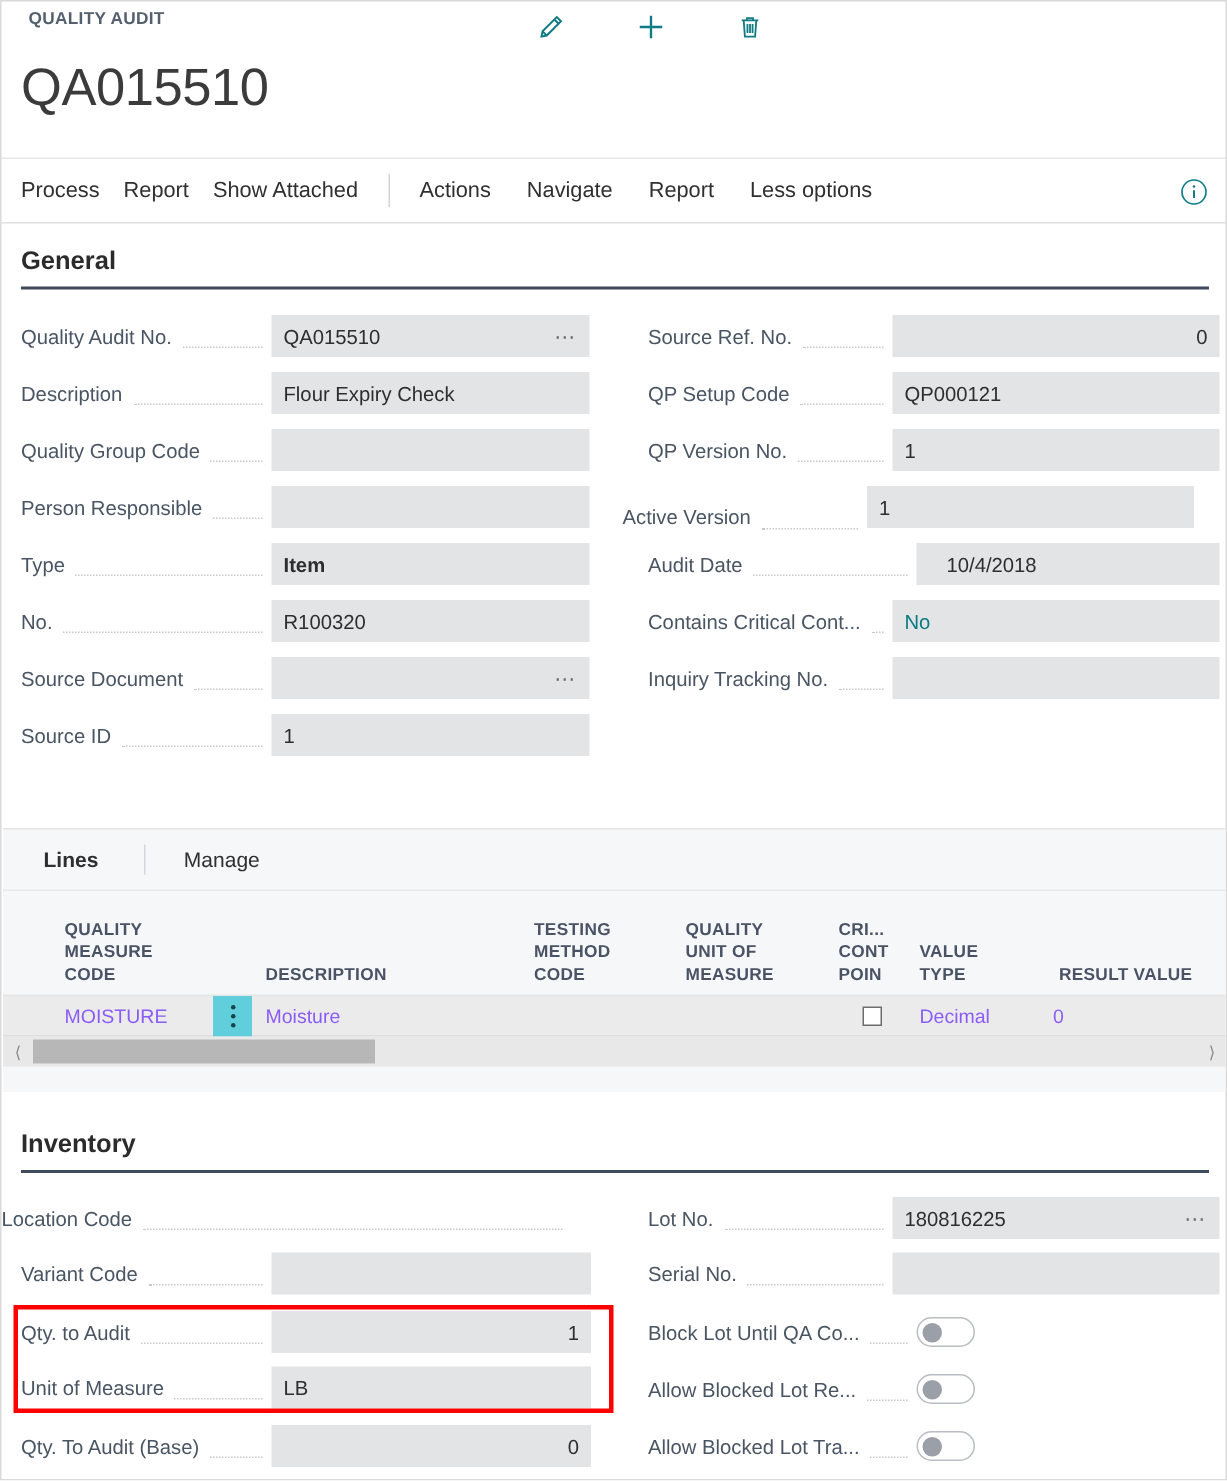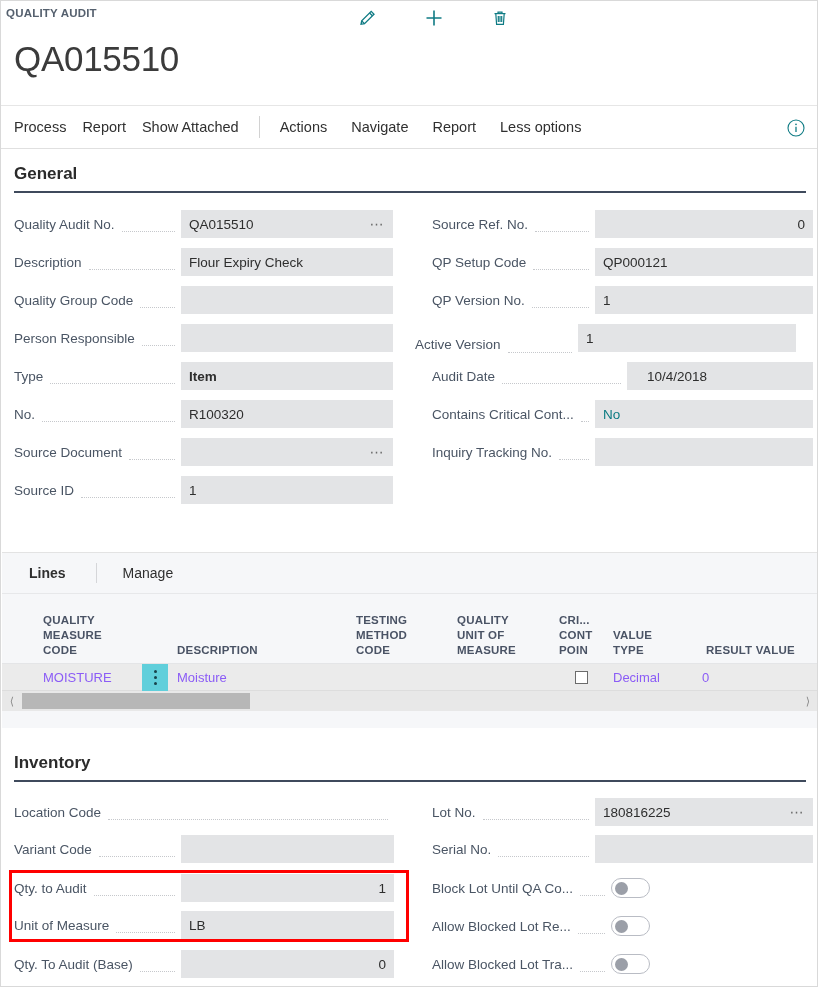--- a/index.html
+++ b/index.html
@@ -13,21 +13,21 @@
   #page {
     position: relative;
     width: 818px; height: 987px;
     background: #fff;
     border: 1px solid #d9d9d9;
     overflow: hidden;
   }
 
   
   .breadcrumb {
-    position: absolute; left: 5px; top: 6px;
+    position: absolute; left: 18px; top: 6px;
     font-size: 11.5px; font-weight: 700;
     letter-spacing: 0.2px;
     color: #55606e;
   }
   .topicons {
     position: absolute; top: 2px; left: 352px;
     display: flex; align-items: center; gap: 36px;
   }
   .topicon {
     width: 30px; height: 30px;
@@ -357,21 +357,21 @@
   <div class="field" style="left:414px; top:323px; width:381px;align-items:flex-end;">
     <span class="f-label">Active Version</span>
     <span class="f-dots"></span>
     <span class="f-ctrl" style="width:218px;">
       <span>1</span>
     </span>
   </div>
   <div class="field" style="left:431px; top:361px; width:381px;">
     <span class="f-label">Audit Date</span>
     <span class="f-dots"></span>
-    <span class="f-ctrl" style="width:186px;padding-left:20px;">
+    <span class="f-ctrl" style="width:202px;padding-left:20px;">
       <span>10/4/2018</span>
     </span>
   </div>
   <div class="field" style="left:431px; top:437px; width:381px;">
     <span class="f-label">Inquiry Tracking No.</span>
     <span class="f-dots"></span>
     <span class="f-ctrl" style="width:218px;">
       <span></span>
     </span>
   </div>
@@ -437,21 +437,21 @@
           </div>
           <div class="hs-arrow">⟩</div>
         </div>
       </div>
     </div>
   </div>
 
   <div class="section-head" style="left:13px; top:752px;">Inventory</div>
   <div class="section-rule" style="left:13px; top:779px; width:792px;"></div>
 
-  <div class="field" style="left:13px; top:797px; width:380px;text-align:right;">
+  <div class="field" style="left:0; top:797px; width:380px;text-align:right;">
     <span class="f-label">Location Code</span>
     <span class="f-dots"></span>
   </div>
   <div class="field" style="left:13px; top:834px; width:380px;">
     <span class="f-label">Variant Code</span>
     <span class="f-dots"></span>
     <span class="f-ctrl" style="width:213px;">
       <span></span>
     </span>
   </div>

